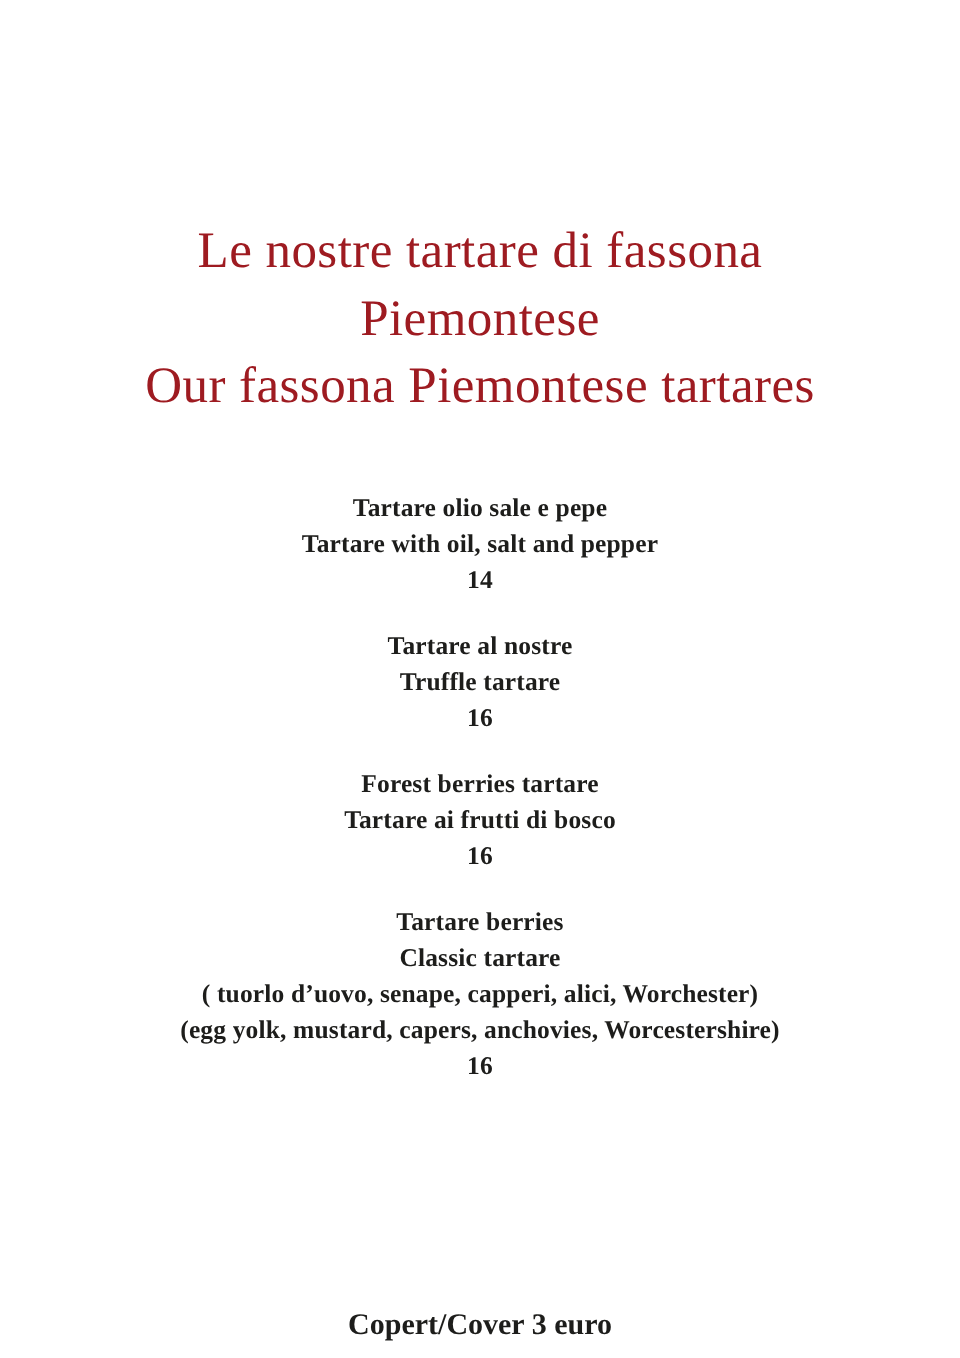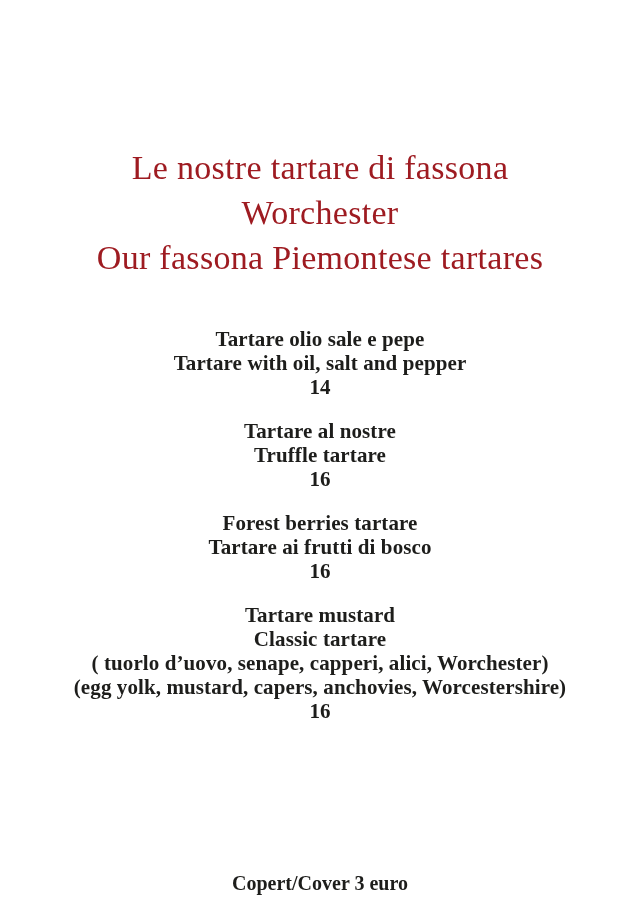--- a/index.html
+++ b/index.html
@@ -23,21 +23,21 @@
   .title {
     margin-top: 128px;
     font-size: 34px;
     line-height: 45px;
     font-weight: 400;
     color: #9e1b21;
     letter-spacing: 0.3px;
   }
   .items {
     margin-top: 47px;
-    font-size: 21px;
+    font-size: 17px;
     line-height: 24px;
     font-weight: 700;
     color: #1d1d1b;
     letter-spacing: 0.1px;
   }
   .item + .item {
     margin-top: 20px;
   }
   .footer {
     margin-top: auto;
@@ -48,21 +48,21 @@
     color: #1d1d1b;
   }
 </style>
 </head>
 <body>
 
 <div class="page">
 
   <header class="title">
     <div>Le nostre tartare di fassona</div>
-    <div>Worchester</div>
+    <div>Piemontese</div>
     <div>Our fassona Piemontese tartares</div>
   </header>
 
   <main class="items">
 
     <section class="item">
       <div>Tartare olio sale e pepe</div>
       <div>Tartare with oil, salt and pepper</div>
       <div>14</div>
     </section>
@@ -73,21 +73,21 @@
       <div>16</div>
     </section>
 
     <section class="item">
       <div>Forest berries tartare</div>
       <div>Tartare ai frutti di bosco</div>
       <div>16</div>
     </section>
 
     <section class="item">
-      <div>Tartare mustard</div>
+      <div>Tartare berries</div>
       <div>Classic tartare</div>
       <div>( tuorlo d’uovo, senape, capperi, alici, Worchester)</div>
       <div>(egg yolk, mustard, capers, anchovies, Worcestershire)</div>
       <div>16</div>
     </section>
 
   </main>
 
   <footer class="footer">
     <div>Copert/Cover 3 euro</div>

